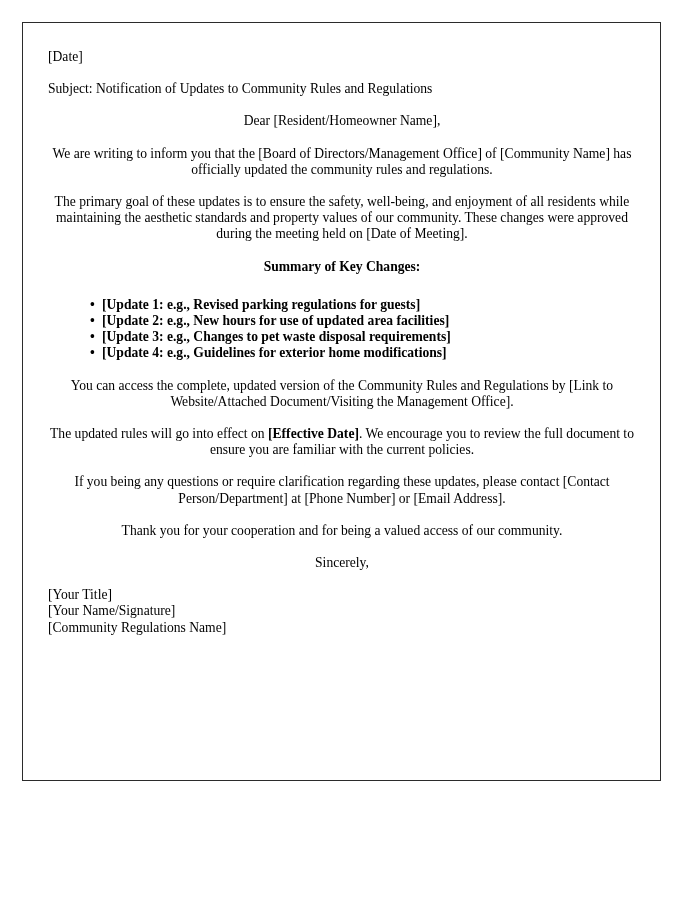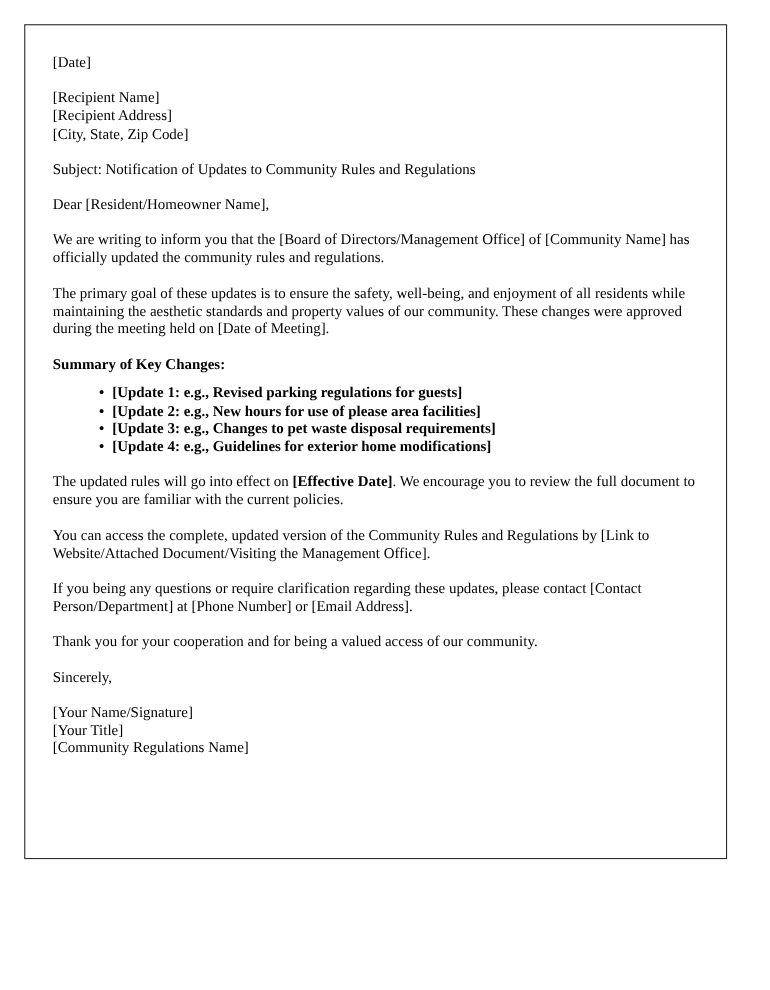--- a/index.html
+++ b/index.html
@@ -44,36 +44,37 @@
   }
   .blk:last-child { margin-bottom: 0; }
 
   .line {
     display: block;
     white-space: nowrap;
   }
 
   p.para {
     margin: 0 0 16px 0;
-    text-align: left;
+    text-align: center;
     font-family: Liberation Serif, serif;
   }
 
   .bold {
     font-weight: bold;
   }
 
   .subject {
     margin: 0 0 16px 0;
     font-weight: normal;
   }
 
   .section-heading {
-    margin: 0 0 10px 0;
+    margin: 0 0 22px 0;
     font-weight: bold;
+    text-align: center;
   }
 
   ul.changes {
     margin: 0 0 16px 0;
     padding: 0 0 0 42px;
     list-style: none;
     font-weight: bold;
   }
   ul.changes li {
     position: relative;
@@ -95,55 +96,50 @@
 
 <div class="page">
 
   <div class="letter-frame">
     <div class="letter-body">
 
       <div class="blk">
         <span class="line">[Date]</span>
       </div>
 
-      <div class="blk">
-        <span class="line">[Recipient Name]</span>
-        <span class="line">[Recipient Address]</span>
-        <span class="line">[City, State, Zip Code]</span>
-      </div>
 
       <p class="subject">Subject: Notification of Updates to Community Rules and Regulations</p>
 
       <p class="para">Dear [Resident/Homeowner Name],</p>
 
       <p class="para">We are writing to inform you that the [Board of Directors/Management Office] of [Community Name] has officially updated the community rules and regulations.</p>
 
       <p class="para">The primary goal of these updates is to ensure the safety, well-being, and enjoyment of all residents while maintaining the aesthetic standards and property values of our community. These changes were approved during the meeting held on [Date of Meeting].</p>
 
       <p class="section-heading">Summary of Key Changes:</p>
 
       <ul class="changes">
         <li>[Update 1: e.g., Revised parking regulations for guests]</li>
-        <li>[Update 2: e.g., New hours for use of please area facilities]</li>
+        <li>[Update 2: e.g., New hours for use of updated area facilities]</li>
         <li>[Update 3: e.g., Changes to pet waste disposal requirements]</li>
         <li>[Update 4: e.g., Guidelines for exterior home modifications]</li>
       </ul>
 
+      <p class="para">You can access the complete, updated version of the Community Rules and Regulations by [Link to Website/Attached Document/Visiting the Management Office].</p>
+
       <p class="para"><span>The updated rules will go into effect on </span><span class="bold">[Effective Date]</span><span>. We encourage you to review the full document to ensure you are familiar with the current policies.</span></p>
-
-      <p class="para">You can access the complete, updated version of the Community Rules and Regulations by [Link to Website/Attached Document/Visiting the Management Office].</p>
 
       <p class="para">If you being any questions or require clarification regarding these updates, please contact [Contact Person/Department] at [Phone Number] or [Email Address].</p>
 
       <p class="para">Thank you for your cooperation and for being a valued access of our community.</p>
 
       <p class="para">Sincerely,</p>
 
       <div class="blk">
+        <span class="line">[Your Title]</span>
         <span class="line">[Your Name/Signature]</span>
-        <span class="line">[Your Title]</span>
         <span class="line">[Community Regulations Name]</span>
       </div>
 
     </div>
   </div>
 
 </div>
 
 </body></html>

